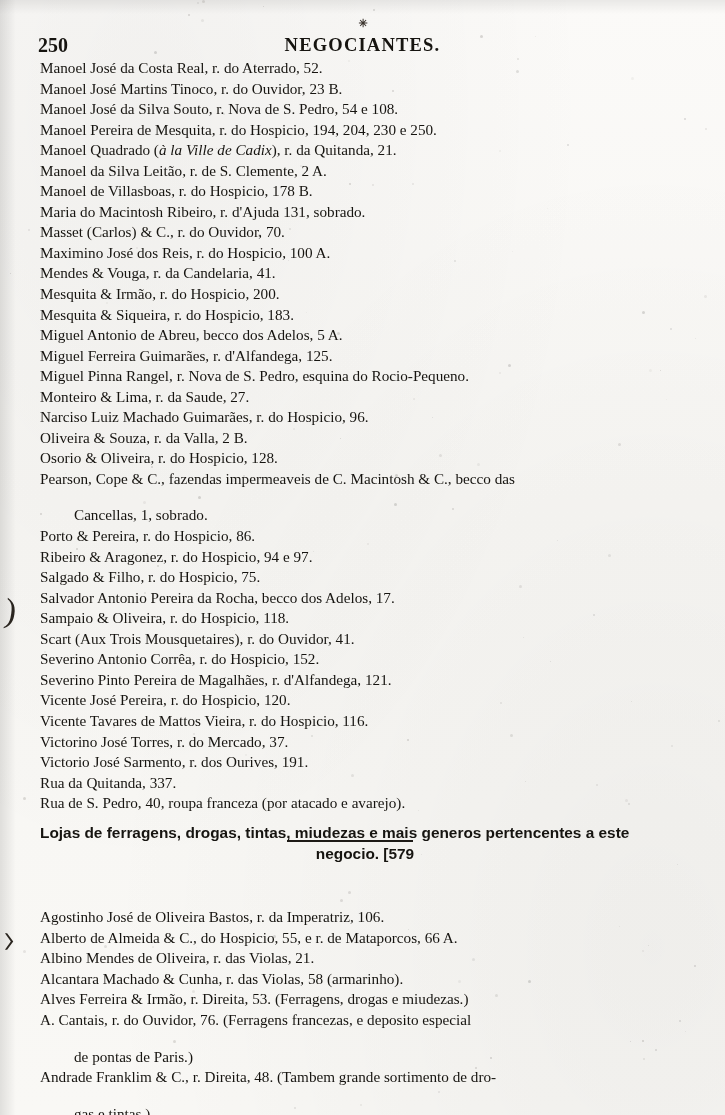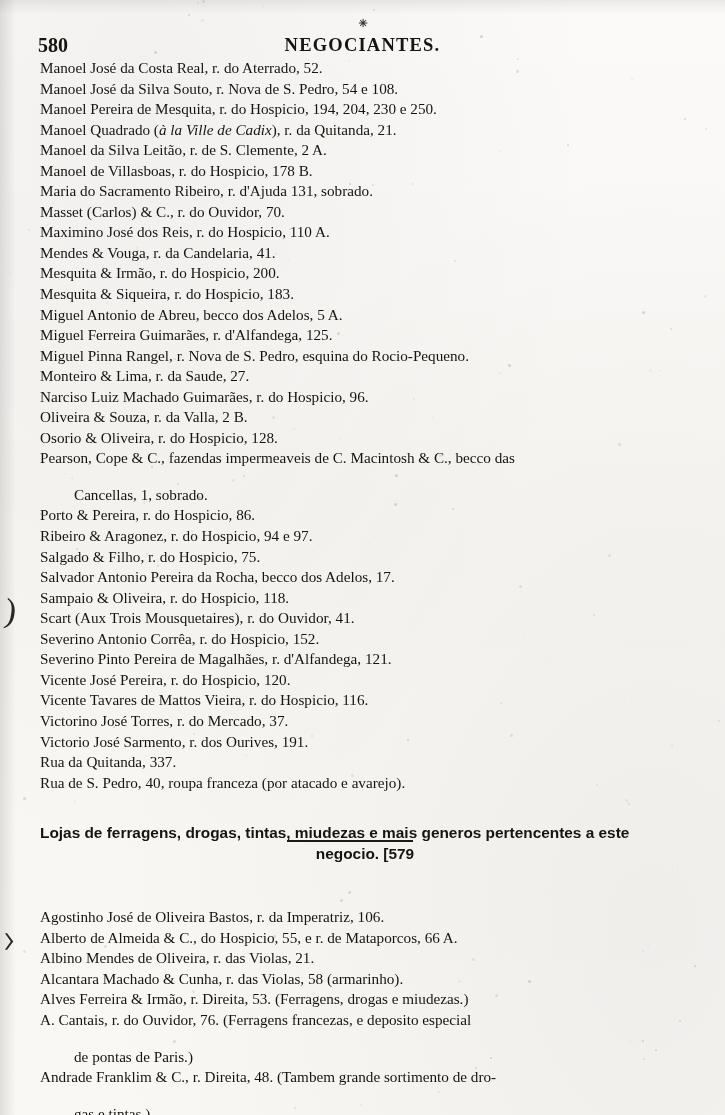--- a/index.html
+++ b/index.html
@@ -312,37 +312,38 @@
     <div class="speckle" style="width: 2px; height: 2px; left: 499px; top: 150px; opacity: 0.16;"></div>
     <div class="speckle" style="width: 2px; height: 2px; left: 671px; top: 745px; opacity: 0.26;"></div>
     <div class="speckle" style="width: 3px; height: 3px; left: 154px; top: 51px; opacity: 0.52;"></div>
   </div>
 <div class="top-shadow"></div>
 <div class="edge-shadow"></div>
 
 <div class="content">
 
   <div class="header">
-    <div class="folio">580</div>
+    <div class="folio">250</div>
     <div class="running-head">
       <span class="head-flourish">✳</span>
       <span>NEGOCIANTES.</span>
     </div>
   </div>
 
   <div class="entries">
       <div class="entry"><span>Manoel José da Costa Real, r. do Aterrado, 52.</span></div>
+      <div class="entry"><span>Manoel José Martins Tinoco, r. do Ouvidor, 23 B.</span></div>
       <div class="entry"><span>Manoel José da Silva Souto, r. Nova de S. Pedro, 54 e 108.</span></div>
       <div class="entry"><span>Manoel Pereira de Mesquita, r. do Hospicio, 194, 204, 230 e 250.</span></div>
       <div class="entry"><span>Manoel Quadrado (<span class="it">à la Ville de Cadix</span>), r. da Quitanda, 21.</span></div>
       <div class="entry"><span>Manoel da Silva Leitão, r. de S. Clemente, 2 A.</span></div>
       <div class="entry"><span>Manoel de Villasboas, r. do Hospicio, 178 B.</span></div>
-      <div class="entry"><span>Maria do Sacramento Ribeiro, r. d'Ajuda 131, sobrado.</span></div>
+      <div class="entry"><span>Maria do Macintosh Ribeiro, r. d'Ajuda 131, sobrado.</span></div>
       <div class="entry"><span>Masset (Carlos) &amp; C., r. do Ouvidor, 70.</span></div>
-      <div class="entry"><span>Maximino José dos Reis, r. do Hospicio, 110 A.</span></div>
+      <div class="entry"><span>Maximino José dos Reis, r. do Hospicio, 100 A.</span></div>
       <div class="entry"><span>Mendes &amp; Vouga, r. da Candelaria, 41.</span></div>
       <div class="entry"><span>Mesquita &amp; Irmão, r. do Hospicio, 200.</span></div>
       <div class="entry"><span>Mesquita &amp; Siqueira, r. do Hospicio, 183.</span></div>
       <div class="entry"><span>Miguel Antonio de Abreu, becco dos Adelos, 5 A.</span></div>
       <div class="entry"><span>Miguel Ferreira Guimarães, r. d'Alfandega, 125.</span></div>
       <div class="entry"><span>Miguel Pinna Rangel, r. Nova de S. Pedro, esquina do Rocio-Pequeno.</span></div>
       <div class="entry"><span>Monteiro &amp; Lima, r. da Saude, 27.</span></div>
       <div class="entry"><span>Narciso Luiz Machado Guimarães, r. do Hospicio, 96.</span></div>
       <div class="entry"><span>Oliveira &amp; Souza, r. da Valla, 2 B.</span></div>
       <div class="entry"><span>Osorio &amp; Oliveira, r. do Hospicio, 128.</span></div>

